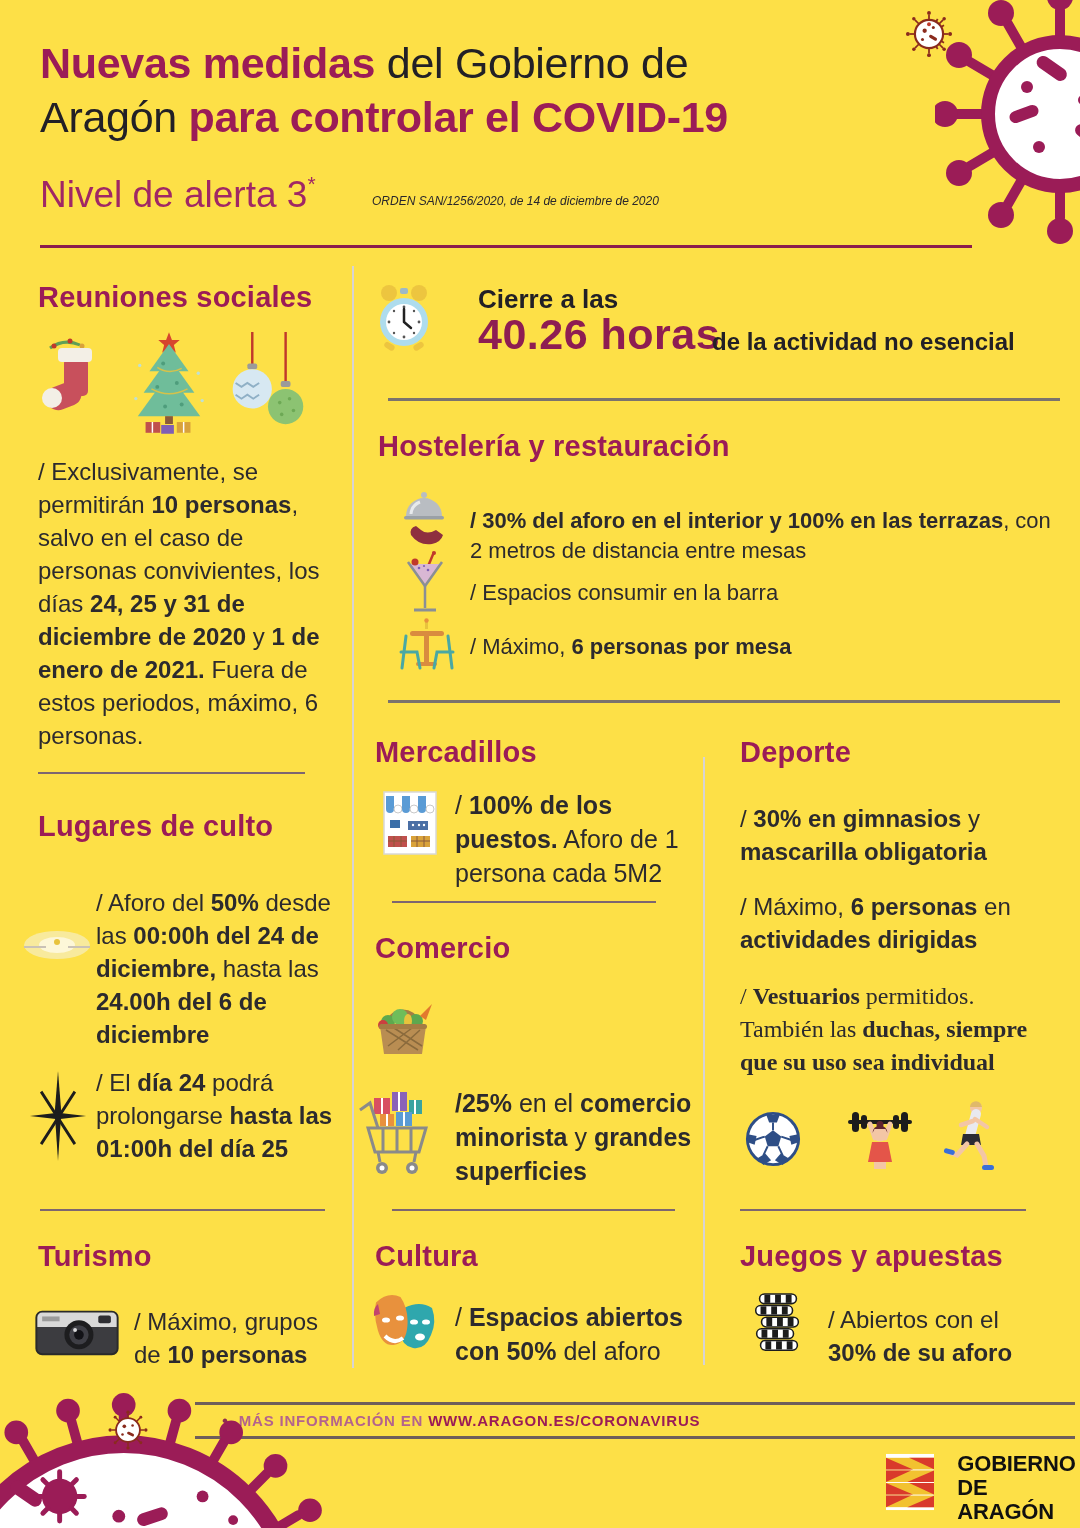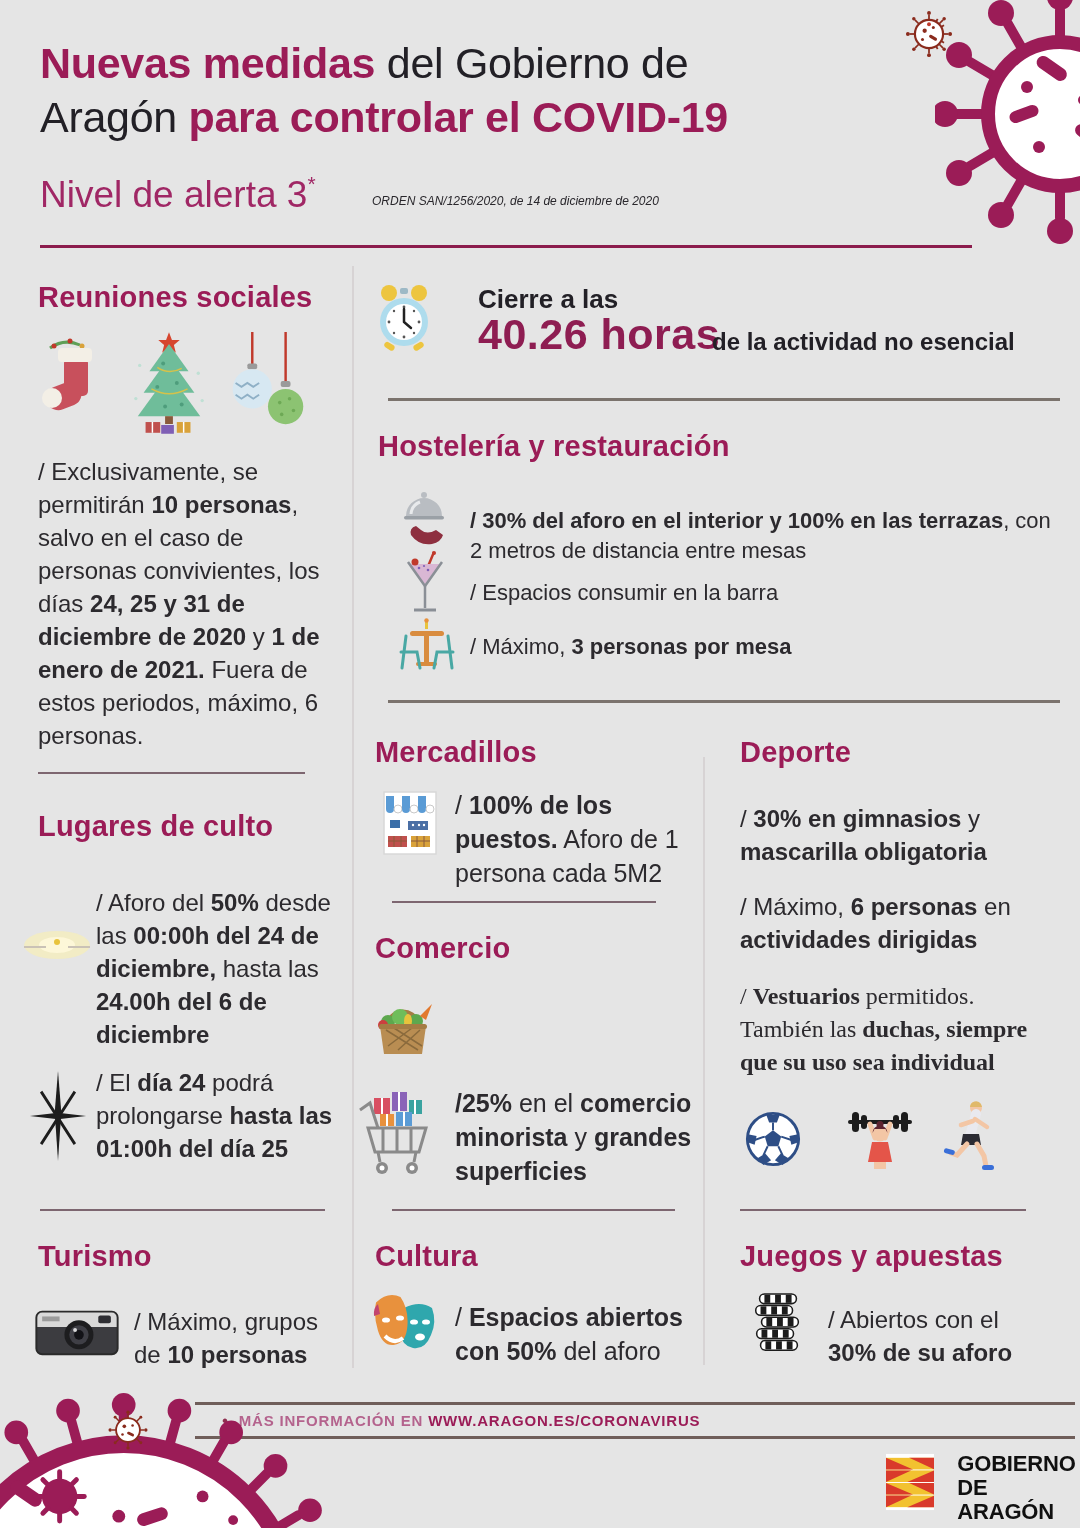--- a/index.html
+++ b/index.html
@@ -1,17 +1,17 @@
 <!DOCTYPE html>
 <html><head>
 <meta charset="utf-8">
 <style>
   html,body{margin:0;padding:0;background:#ffffff;}
   #poster{
-    position:relative;width:1080px;height:1528px;overflow:hidden;background:#e5e5e5;
+    position:relative;width:1080px;height:1528px;overflow:hidden;background:#fde047;
     font-family:"Liberation Sans","DejaVu Sans",sans-serif;color:#2c2a2e;
   }
   .abs{position:absolute;}
   .b{font-weight:700;}
   .m{color:#9b1c57;}
   
   .title{font-size:43px;line-height:54px;font-weight:500;color:#222026;letter-spacing:-0.3px;}
   .alert{font-size:37px;font-weight:400;color:#a02765;}
   .alert-sup{font-size:21px;vertical-align:16px;}
   .order{font-size:12px;font-style:italic;font-weight:400;color:#29272c;}
@@ -288,21 +288,21 @@
     <rect x="27" y="2" width="3" height="9" fill="#e8c33c"></rect>
       <circle cx="28.5" cy="2.5" r="2.2" fill="#e8913d"></circle>
     <rect x="12" y="13" width="34" height="5" rx="2.5" fill="#d98c3f"></rect>
     <rect x="26" y="18" width="5" height="26" fill="#d98c3f"></rect>
     <rect x="18" y="44" width="21" height="4" rx="2" fill="#d98c3f"></rect>
     <g stroke="#49a8a4" stroke-width="3" fill="none" stroke-linecap="round">
       <path d="M8,18 L4,50 M3,34 H19 L22,50"></path>
       <path d="M50,18 L54,50 M55,34 H39 L36,50"></path>
     </g>
   </svg>
-  <div class="abs htx" style="left:470px;top:632px;width:590px;"><span>/ Máximo, </span><span class="b">3 personas por mesa</span></div>
+  <div class="abs htx" style="left:470px;top:632px;width:590px;"><span>/ Máximo, </span><span class="b">6 personas por mesa</span></div>
 
   <div class="abs line-wide" style="left:388px;top:700px;width:672px;"></div>
 
   <div class="abs h" style="left:375px;top:736px;">Mercadillos</div>
 
   <svg class="abs" style="left:382px;top:790px;" width="56" height="66" viewBox="0 0 56 66">
     <rect x="2" y="2" width="52" height="62" fill="#ffffff" stroke="#d8d8d8" stroke-width="1.5"></rect>
     <g>
       <rect x="4" y="6" width="48" height="13" fill="#ffffff"></rect>
       <rect x="4" y="6" width="8" height="13" fill="#5a9bd5"></rect>

